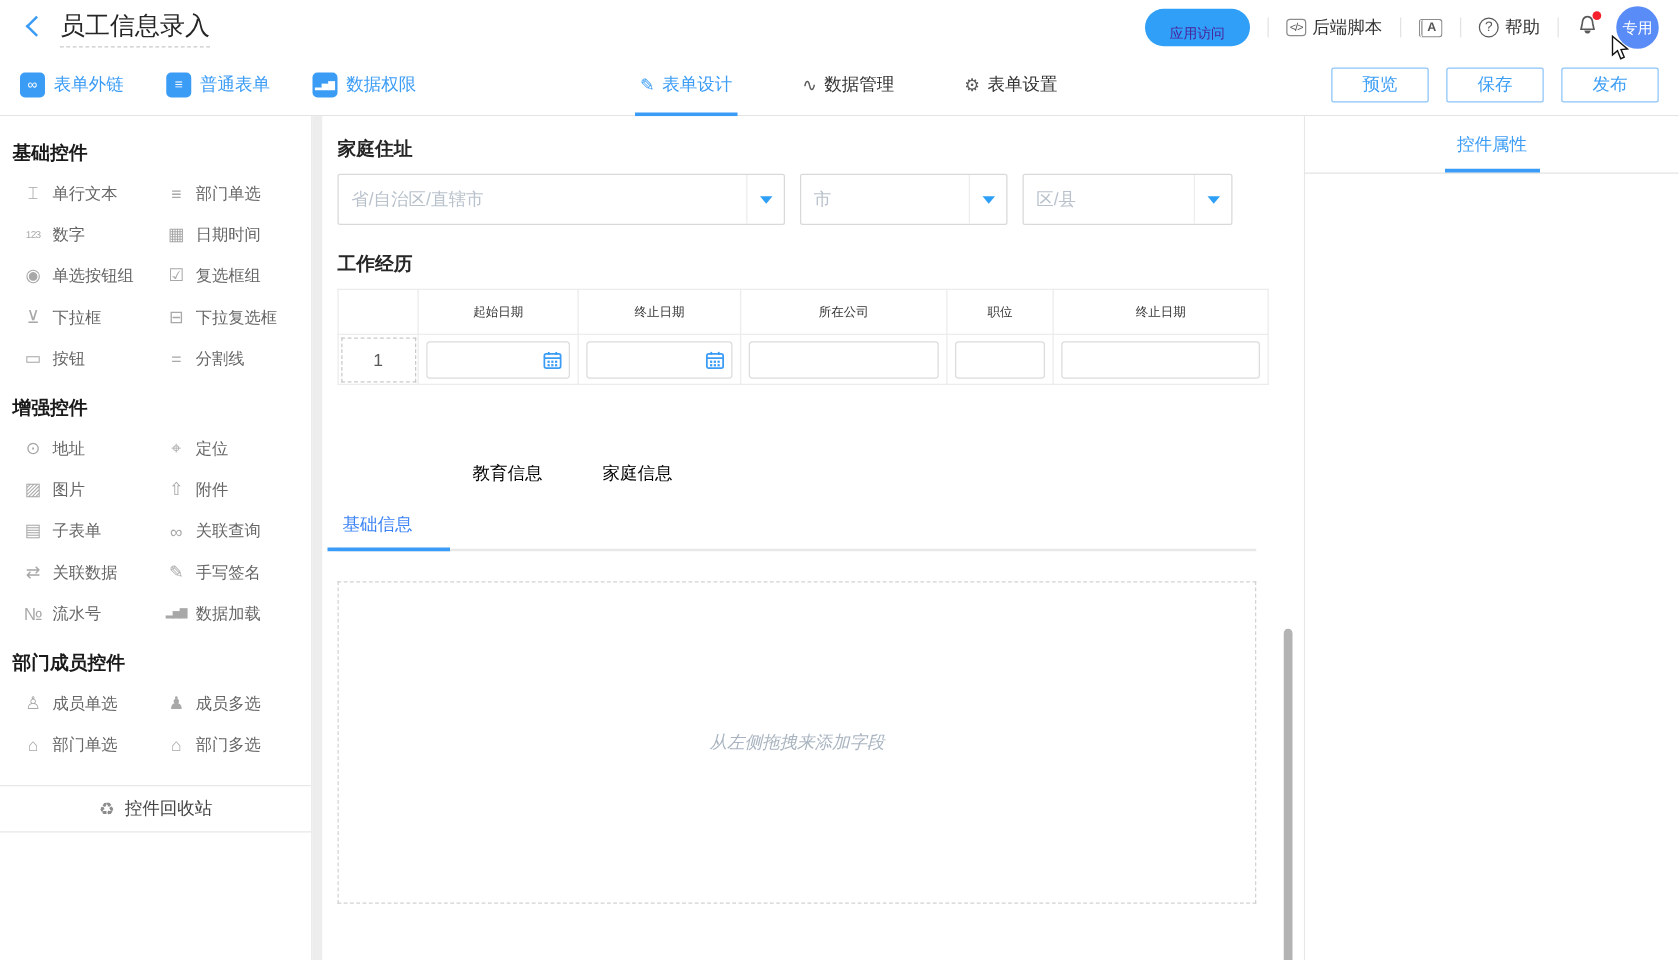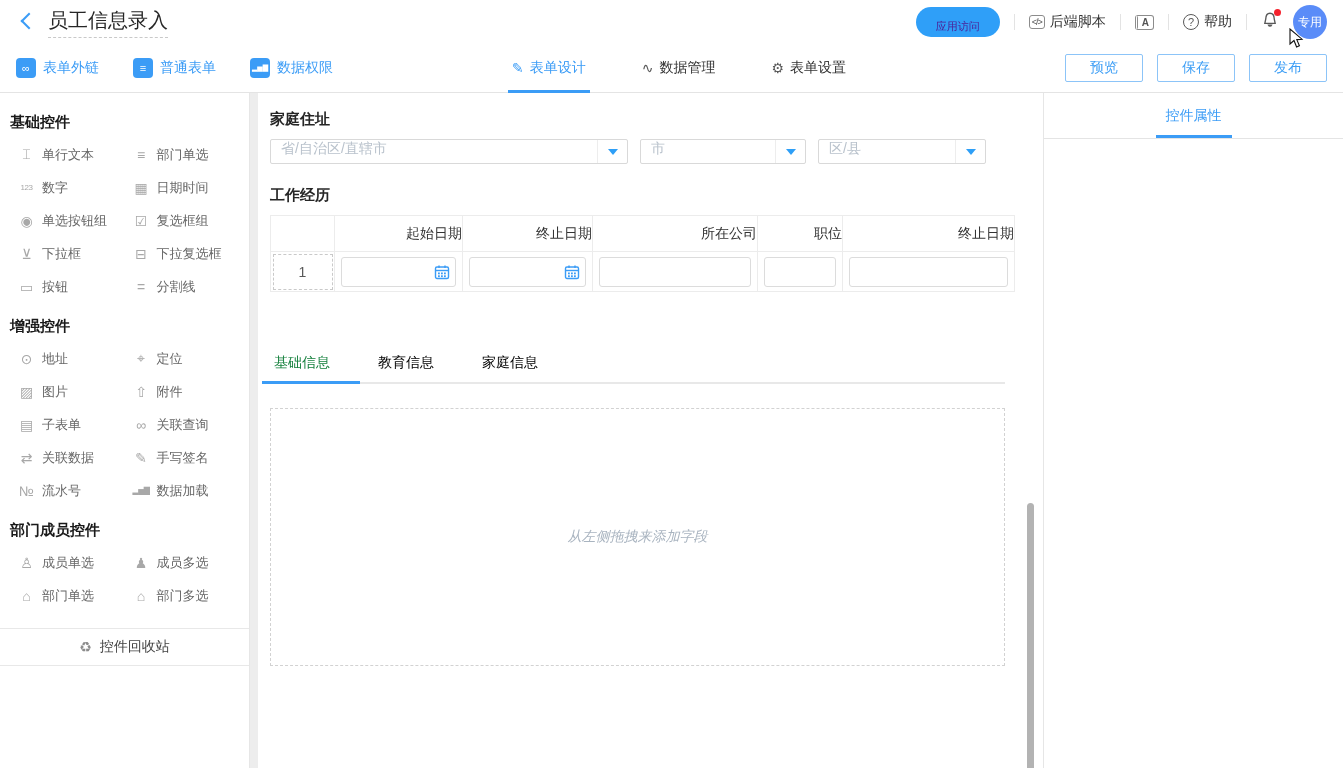--- a/index.html
+++ b/index.html
@@ -62,40 +62,40 @@
 
   
   .gutter { width:8px; background:#ededed; }
 
   
   .canvas { flex:1; background:#fff; position:relative; padding:17px 0 0 12px; overflow:hidden; }
   .field-label { font-size:15px; font-weight:bold; color:#262626; margin-bottom:10px; }
   .text-input { width:350px; height:33px; border:1px solid #d9d9d9; border-radius:4px; padding:0 8px; font-size:14px; font-family:inherit; }
   .field-block { margin-bottom:22px; }
   .addr-row { display:flex; gap:12px; }
-  .fake-select { height:25px; border:1px solid #d9d9d9; border-radius:2px; display:flex; background:#fff; cursor:pointer; }
+  .fake-select { height:41px; border:1px solid #d9d9d9; border-radius:2px; display:flex; align-items:center; background:#fff; cursor:pointer; }
   .fake-select .ph { flex:1; padding:0 10px; font-size:14px; color:#b9c2cc; white-space:nowrap; overflow:hidden; }
   .fake-select .arr { width:30px; align-self:stretch; border-left:1px solid #ededed; display:flex; align-items:center; justify-content:center; }
   .tri-down { width:0; height:0; border-left:5px solid transparent; border-right:5px solid transparent; border-top:6px solid #2e9ff7; }
 
   
   .wtable { width:745px; border:1px solid #e4e4e4; border-collapse:collapse; }
   .wtable th, .wtable td { border:1px solid #ececec; font-weight:normal; }
-  .wtable th { height:36px; text-align:right; padding:0 0; font-size:14px; color:#333; background:#fff; }
+  .wtable th { height:36px; text-align:center; padding:0 0; font-size:10px; color:#333; background:#fff; }
   .wtable td { height:40px; padding:4px 6px; }
   .row-num { text-align:center; font-size:14px; color:#595959; outline:1px dashed #c9c9c9; outline-offset:-3px; }
   .cell-input { width:100%; height:30px; border:1px solid #dcdcdc; border-radius:3px; padding:0 6px; font-size:13px; font-family:inherit; }
   .date-wrap { position:relative; }
   .date-wrap .cell-input { padding-right:26px; }
   .cal-ic { position:absolute; right:6px; top:50%; transform:translateY(-50%); }
 
   
   .ctabs { display:flex; gap:40px; margin-top:56px; position:relative; width:735px; border-bottom:2px solid #e8e8e8; }
   .ctab { font-size:14px; color:#000000; padding:6px 4px 10px 4px; cursor:pointer; position:relative; }
-  .ctab.active { color:#15803d; }
+  .ctab.active { color:#3b82f6;margin-top:41px; }
   .ctab.active::after { content:""; position:absolute; left:-8px; right:-26px; bottom:-2px; height:3px; background:#3b9cf6; }
 
   .dropzone { margin-top:24px; width:735px; height:258px; border:1px dashed #d2d2d2;
               display:flex; align-items:center; justify-content:center;font-style:italic; }
   .dropzone span { font-size:14px; color:#a9b4c0; }
 
   .v-scrollbar { position:absolute; right:9px; top:410px; width:7px; height:266px; background:#b3b3b3; border-radius:4px 4px 0 0; }
 
   
   .rpanel { width:300px; border-left:1px solid #e6e6e6; background:#fff; }

